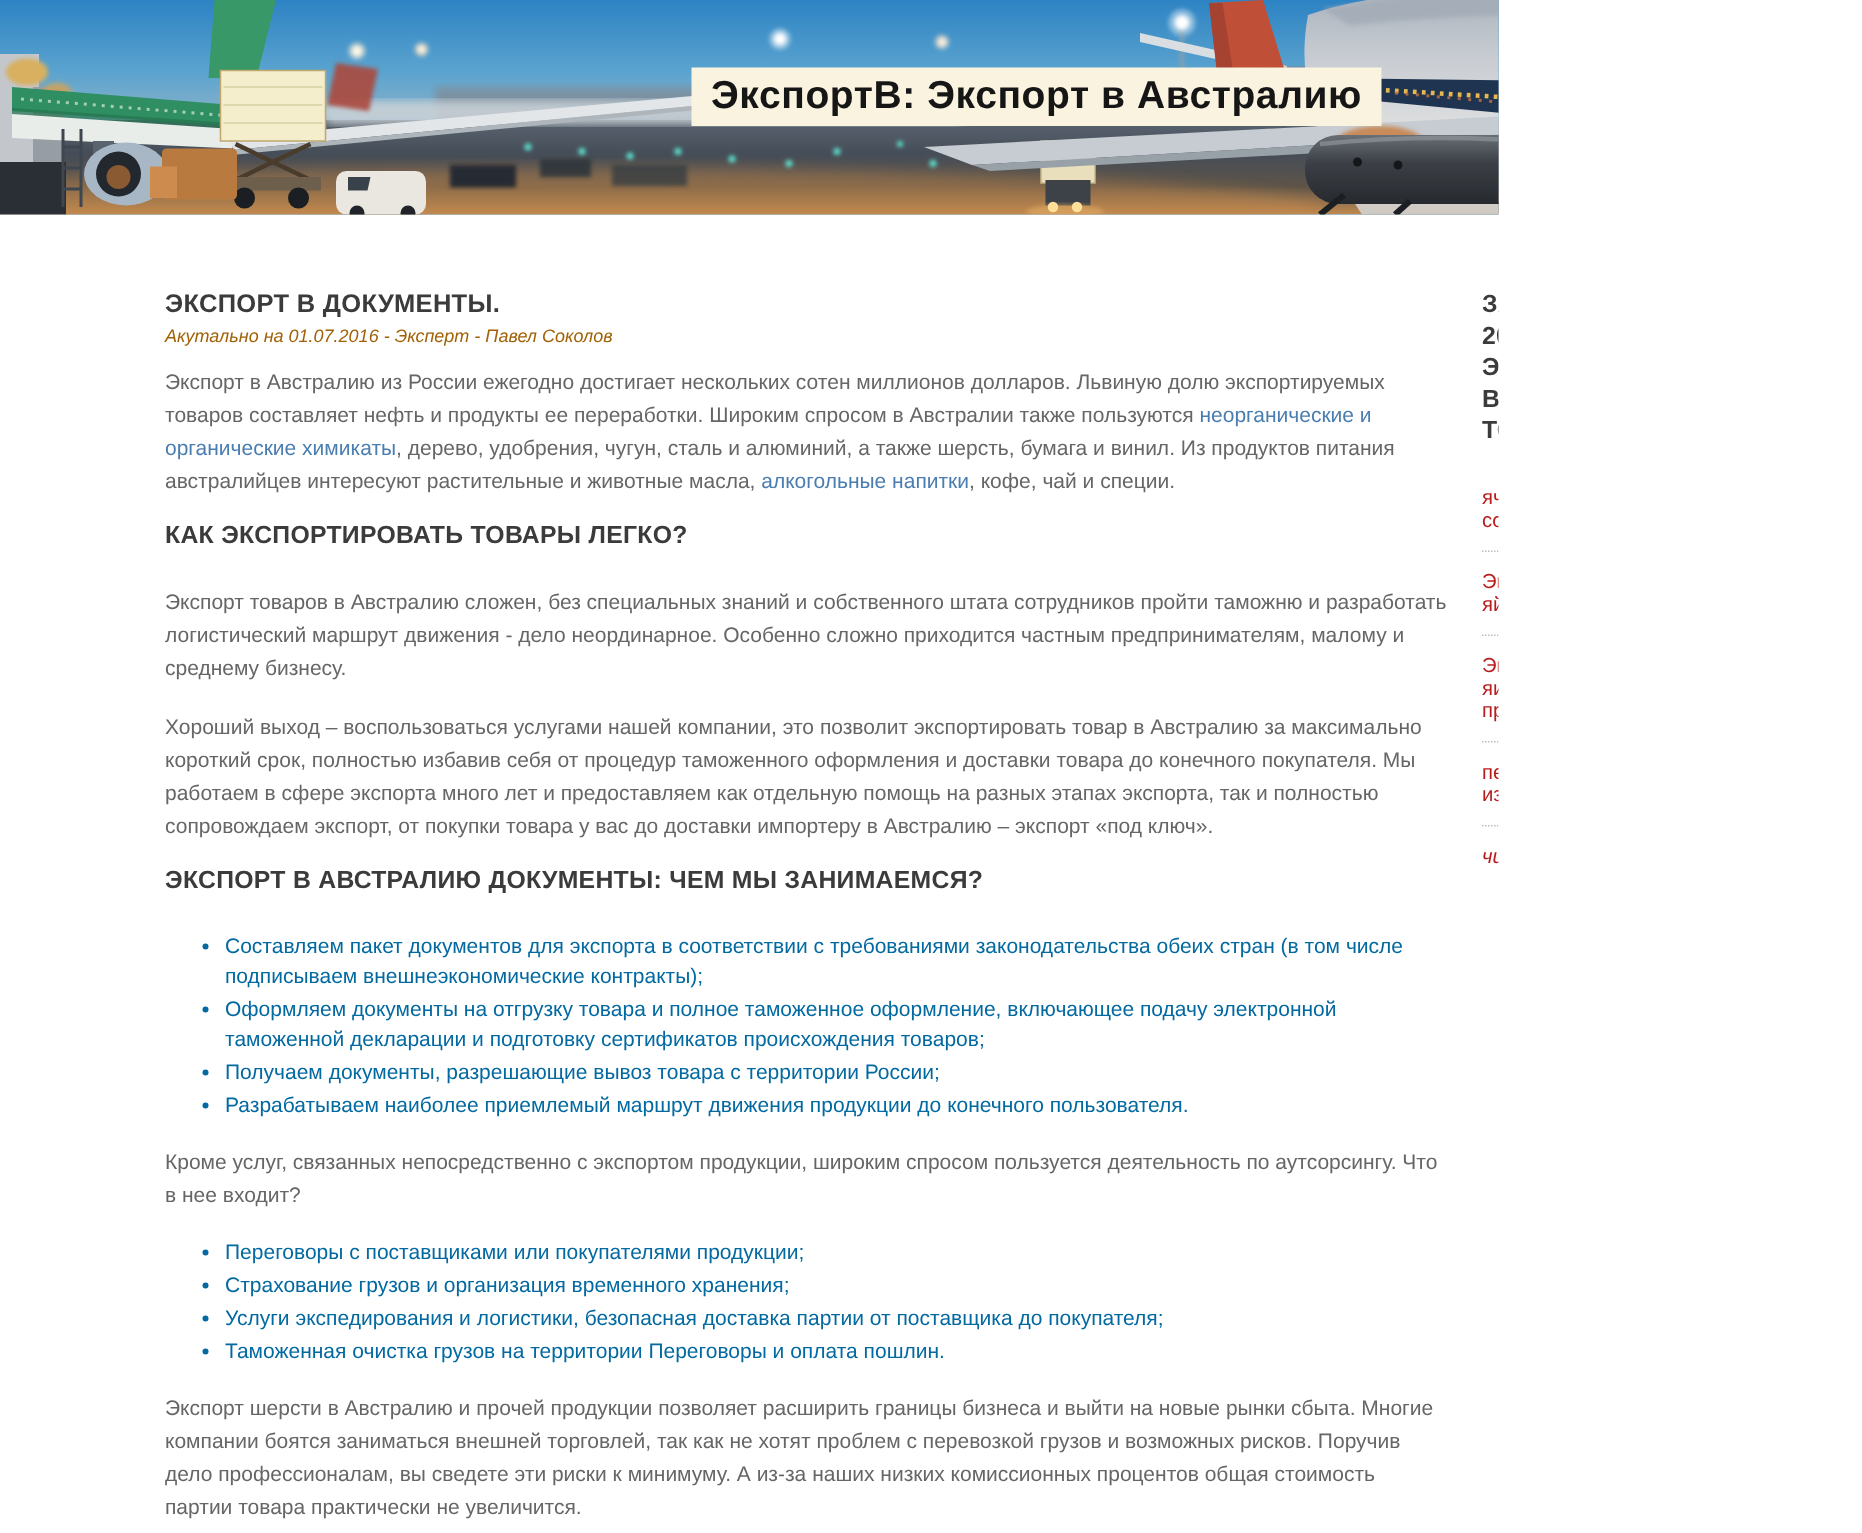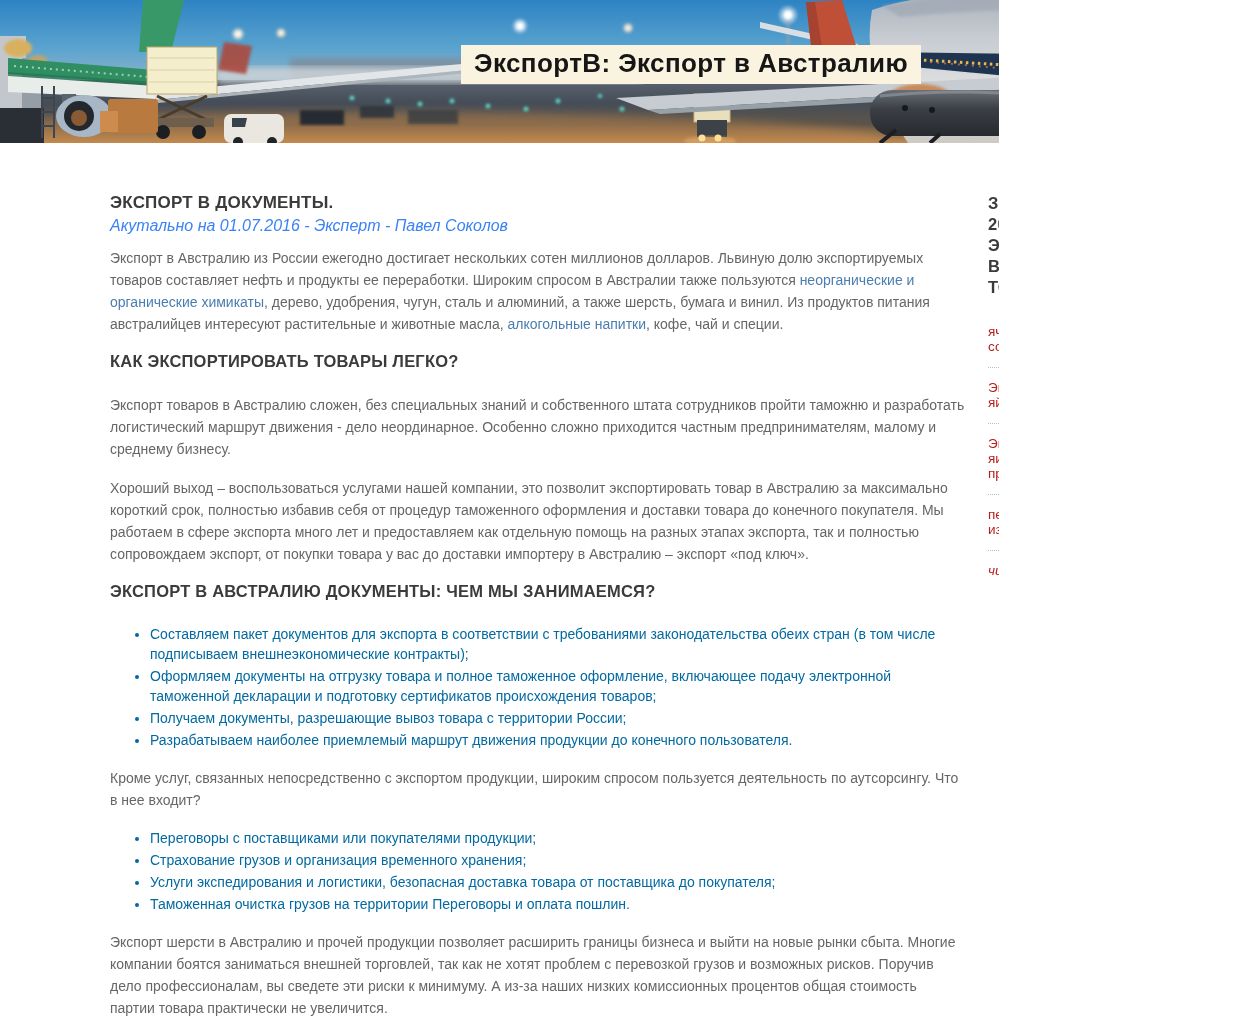--- a/index.html
+++ b/index.html
@@ -8,21 +8,21 @@
   
   .hero{position:relative;width:1241px;height:143px;overflow:hidden;background:#3f8fc4;}
   .hero svg{display:block;}
   .hero-title{position:absolute;left:461px;top:45px;background:#faf3df;color:#161616;
               font-size:26px;font-weight:bold;letter-spacing:.4px;padding:3px 13px 5px;
               white-space:nowrap;}
   
   .content{display:flex;align-items:flex-start;padding:50px 0 0 110px;box-sizing:border-box;}
   .main{width:855px;flex:0 0 855px;}
   .main h1{font-size:17px;color:#3b3b3b;margin:0 0 4px;letter-spacing:.2px;}
-  .byline{font-style:italic;color:#3b82f6;font-size:16px;margin:0 0 12px;}
+  .byline{font-style:italic;color:#a16207;font-size:12px;margin:0 0 12px;}
   .main p{font-size:14px;line-height:22px;color:#666;margin:0 0 17px;}
   .main h2{font-size:16.5px;color:#3b3b3b;margin:8px 0 23px;letter-spacing:.2px;}
   .main ul{margin:6px 0 17px;padding:0 0 0 40px;}
   .main li{font-size:14px;line-height:20px;color:#0369a1;margin:0 0 2px;}
   .link{color:#4a7db0;text-decoration:none;cursor:pointer;}
   
   .sidebar{flex:1;margin-left:23px;min-width:0;}
   .sidebar h3{font-size:16.5px;color:#3b3b3b;margin:0 0 14px;line-height:21px;letter-spacing:.2px;
               text-transform:uppercase;padding-right:36px;}
   .sb-item{display:block;font-size:13.5px;color:#b91c1c;text-decoration:none;cursor:pointer;
@@ -249,21 +249,21 @@
       <ul>
         <li>Составляем пакет документов для экспорта в соответствии с требованиями законодательства обеих стран (в том числе подписываем внешнеэкономические контракты);</li>
         <li>Оформляем документы на отгрузку товара и полное таможенное оформление, включающее подачу электронной таможенной декларации и подготовку сертификатов происхождения товаров;</li>
         <li>Получаем документы, разрешающие вывоз товара с территории России;</li>
         <li>Разрабатываем наиболее приемлемый маршрут движения продукции до конечного пользователя.</li>
       </ul>
       <p>Кроме услуг, связанных непосредственно с экспортом продукции, широким спросом пользуется деятельность по аутсорсингу. Что в нее входит?</p>
       <ul>
         <li>Переговоры с поставщиками или покупателями продукции;</li>
         <li>Страхование грузов и организация временного хранения;</li>
-        <li>Услуги экспедирования и логистики, безопасная доставка товара от поставщика до покупателя;</li>
+        <li>Услуги экспедирования и логистики, безопасная доставка партии от поставщика до покупателя;</li>
         <li>Таможенная очистка грузов на территории Переговоры и оплата пошлин.</li>
       </ul>
       <p>Экспорт шерсти в Австралию и прочей продукции позволяет расширить границы бизнеса и выйти на новые рынки сбыта. Многие компании боятся заниматься внешней торговлей, так как не хотят проблем с перевозкой грузов и возможных рисков. Поручив дело профессионалам, вы сведете эти риски к минимуму. А из-за наших низких комиссионных процентов общая стоимость партии товара практически не увеличится.</p>
     </div>
 
     <div class="sidebar">
       <h3>ЗА 2016 ЭКСПОРТВ ВЫВЕЗЛИ ТОВАРЫ:</h3>
       <nav>
         <a class="sb-item">ячменный солод</a>
         <a class="sb-item">Экспорт яйца</a>

